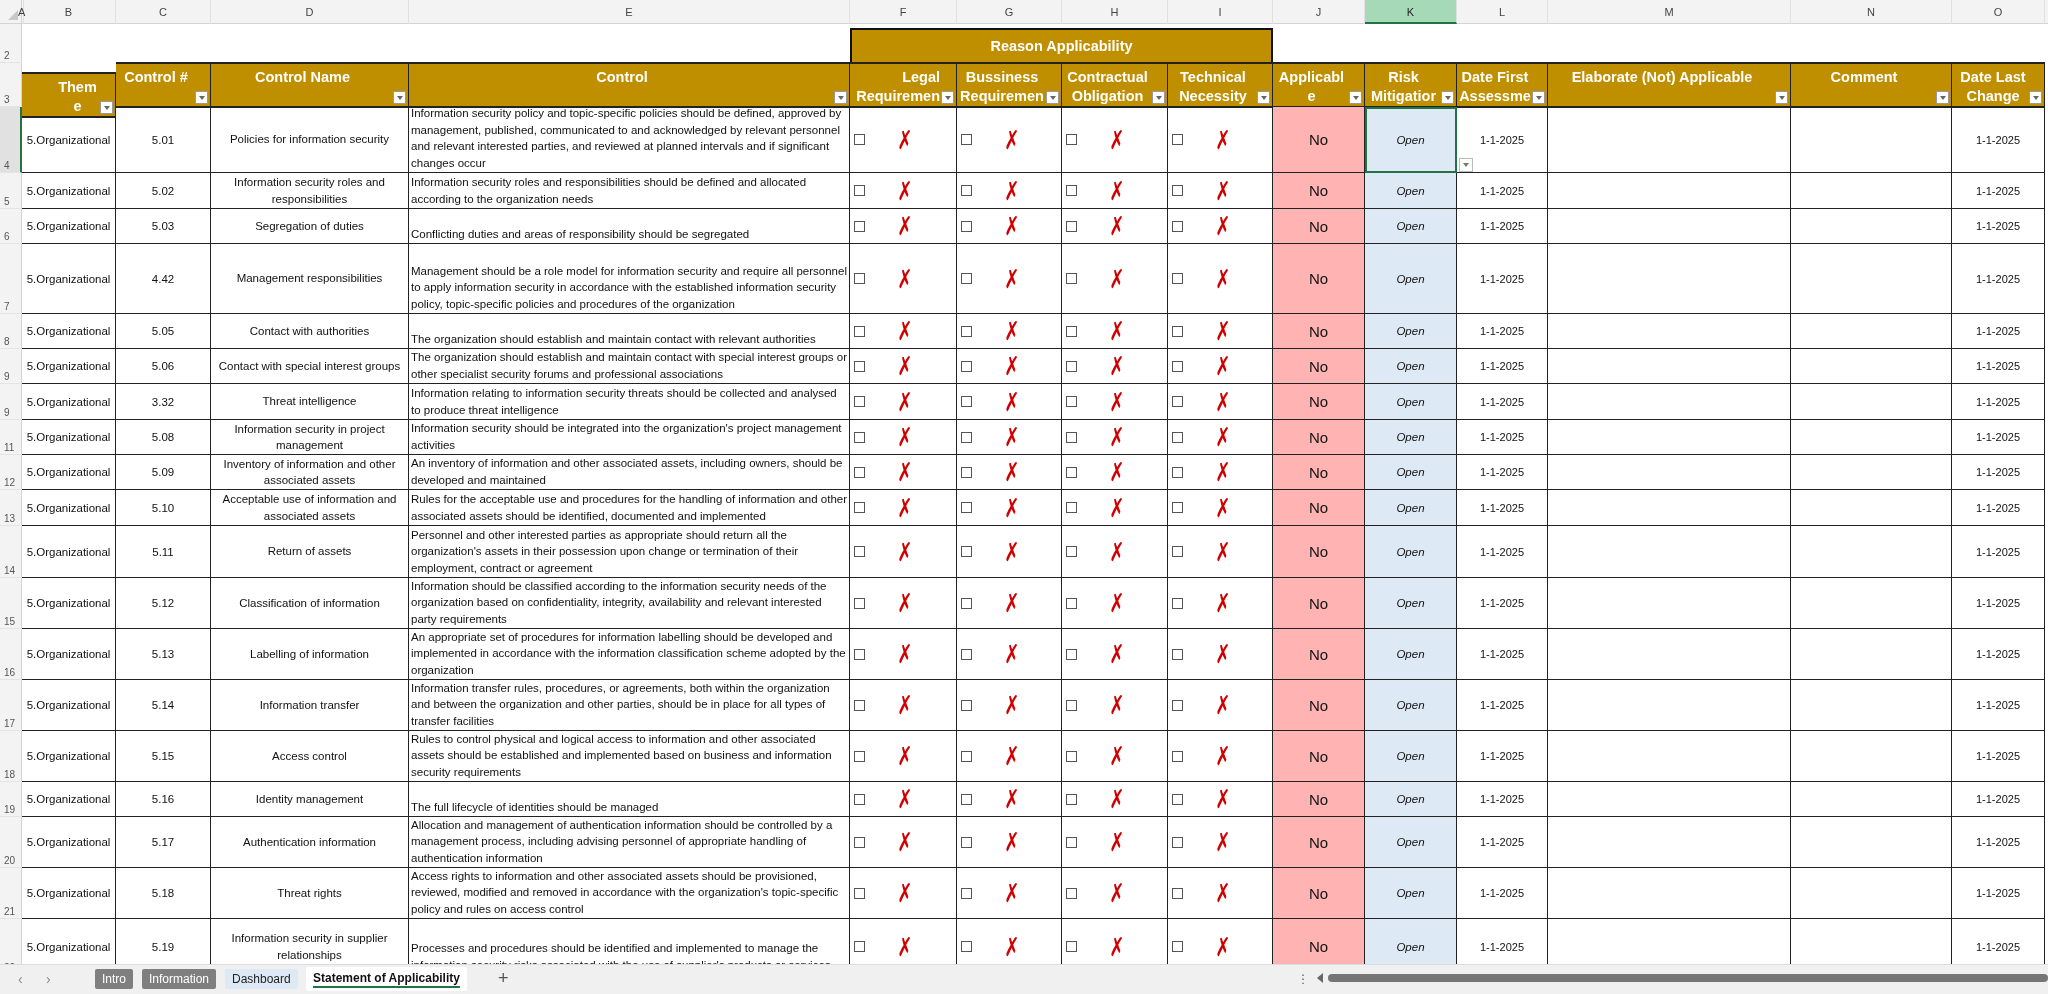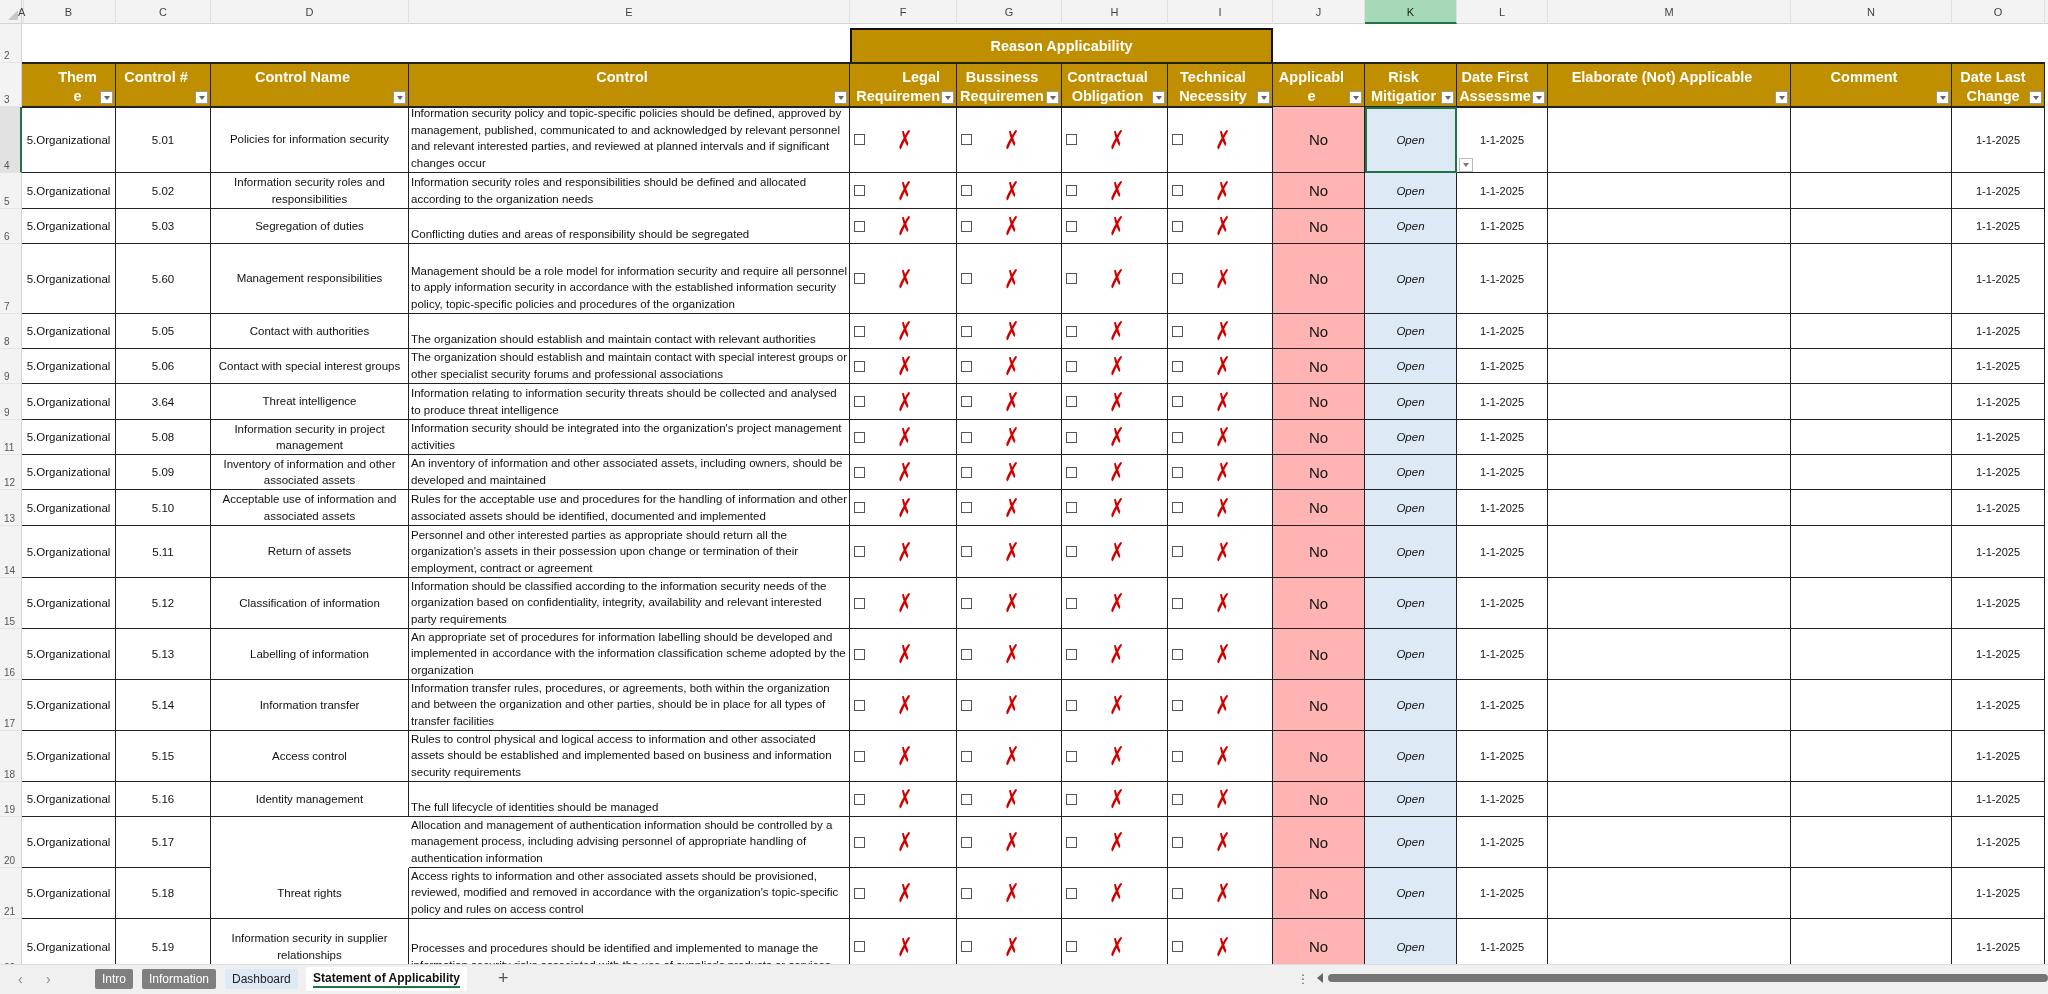--- a/index.html
+++ b/index.html
@@ -82,21 +82,21 @@
       <div class="r" style="top: 707px; height: 51px;">18</div>
       <div class="r" style="top: 758px; height: 35px;">19</div>
       <div class="r" style="top: 793px; height: 51px;">20</div>
       <div class="r" style="top: 844px; height: 51px;">21</div>
       <div class="r" style="top: 895px; height: 56px;">22</div>
     </div>
   <div class="grid" id="grid">
       <div class="cell reason" style="left: 828px; top: 4px; width: 423px; height: 36px;">
         <span>Reason Applicability</span>
       </div>
-      <div class="cell hdr" style="left: 0px; top: 38px; width: 94px; height: 46px; overflow: hidden; padding-left: 32px;">
+      <div class="cell hdr" style="left: 0px; top: 48px; width: 94px; height: 46px; overflow: hidden; padding-left: 32px;">
         <span style="display: block; padding: 0px 16px 0px 2px; white-space: normal; word-break: break-word;">Theme</span>
         <span class="fbtn"></span>
       </div>
       <div class="cell hdr" style="left: 94px; top: 38px; width: 95px; height: 46px; overflow: hidden;">
         <span style="display: block; padding: 0px 16px 0px 2px; white-space: normal; word-break: break-word;">Control #</span>
         <span class="fbtn"></span>
       </div>
       <div class="cell hdr" style="left: 189px; top: 38px; width: 198px; height: 46px; overflow: hidden;">
         <span style="display: block; padding: 0px 16px 0px 2px; white-space: normal; word-break: break-word;">Control Name</span>
         <span class="fbtn"></span>
@@ -280,21 +280,21 @@
       <div class="cell " style="left: 1769px; top: 185px; width: 161px; height: 35px;">
         <span></span>
       </div>
       <div class="cell " style="left: 1930px; top: 185px; width: 93px; height: 35px; font-size: 11px;">
         <span>1-1-2025</span>
       </div>
       <div class="cell " style="left: 0px; top: 220px; width: 94px; height: 70px;">
         <span>5.Organizational</span>
       </div>
       <div class="cell " style="left: 94px; top: 220px; width: 95px; height: 70px;">
-        <span>5.60</span>
+        <span>4.42</span>
       </div>
       <div class="cell " style="left: 189px; top: 220px; width: 198px; height: 70px; line-height: 16.5px; padding: 0px 3px;">
         <span>Management responsibilities</span>
       </div>
       <div class="cell ctrl" style="left: 387px; top: 220px; width: 441px; height: 70px;">
         <span>Management should be a role model for information security and require all personnel to apply information security in accordance with the established information security policy, topic-specific policies and procedures of the organization</span>
       </div>
       <div class="cell chk" style="left: 828px; top: 220px; width: 107px; height: 70px;">
         <span class="box"></span>
         <span class="x">✗</span>
@@ -418,21 +418,21 @@
       <div class="cell " style="left: 1769px; top: 325px; width: 161px; height: 35px;">
         <span></span>
       </div>
       <div class="cell " style="left: 1930px; top: 325px; width: 93px; height: 35px; font-size: 11px;">
         <span>1-1-2025</span>
       </div>
       <div class="cell " style="left: 0px; top: 360px; width: 94px; height: 36px;">
         <span>5.Organizational</span>
       </div>
       <div class="cell " style="left: 94px; top: 360px; width: 95px; height: 36px;">
-        <span>3.64</span>
+        <span>3.32</span>
       </div>
       <div class="cell " style="left: 189px; top: 360px; width: 198px; height: 36px; line-height: 16.5px; padding: 0px 3px;">
         <span>Threat intelligence</span>
       </div>
       <div class="cell ctrl" style="left: 387px; top: 360px; width: 441px; height: 36px;">
         <span>Information relating to information security threats should be collected and analysed to produce threat intelligence</span>
       </div>
       <div class="cell chk" style="left: 828px; top: 360px; width: 107px; height: 36px;">
         <span class="box"></span>
         <span class="x">✗</span>
@@ -879,20 +879,23 @@
         <span></span>
       </div>
       <div class="cell " style="left: 1930px; top: 758px; width: 93px; height: 35px; font-size: 11px;">
         <span>1-1-2025</span>
       </div>
       <div class="cell " style="left: 0px; top: 793px; width: 94px; height: 51px;">
         <span>5.Organizational</span>
       </div>
       <div class="cell " style="left: 94px; top: 793px; width: 95px; height: 51px;">
         <span>5.17</span>
+      </div>
+      <div class="cell " style="left: 189px; top: 793px; width: 198px; height: 51px; line-height: 16.5px; padding: 0px 3px;">
+        <span>Authentication information</span>
       </div>
       <div class="cell ctrl" style="left: 387px; top: 793px; width: 441px; height: 51px;">
         <span>Allocation and management of authentication information should be controlled by a management process, including advising personnel of appropriate handling of authentication information</span>
       </div>
       <div class="cell chk" style="left: 828px; top: 793px; width: 107px; height: 51px;">
         <span class="box"></span>
         <span class="x">✗</span>
       </div>
       <div class="cell chk" style="left: 935px; top: 793px; width: 105px; height: 51px;">
         <span class="box"></span>

